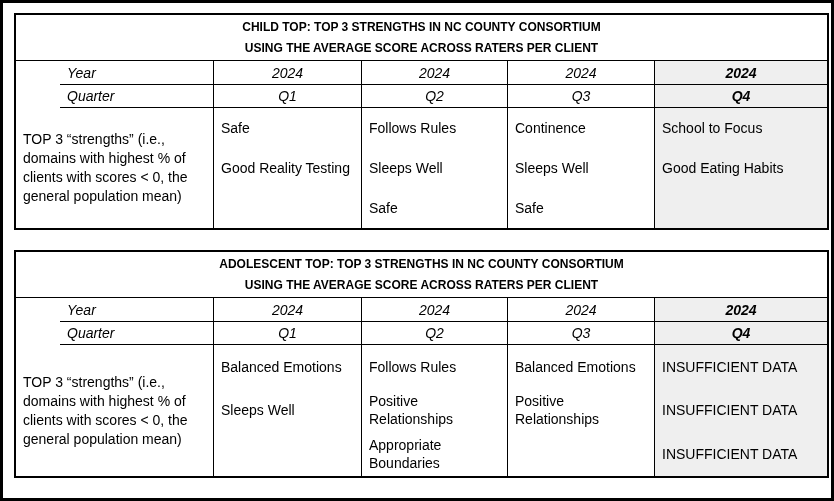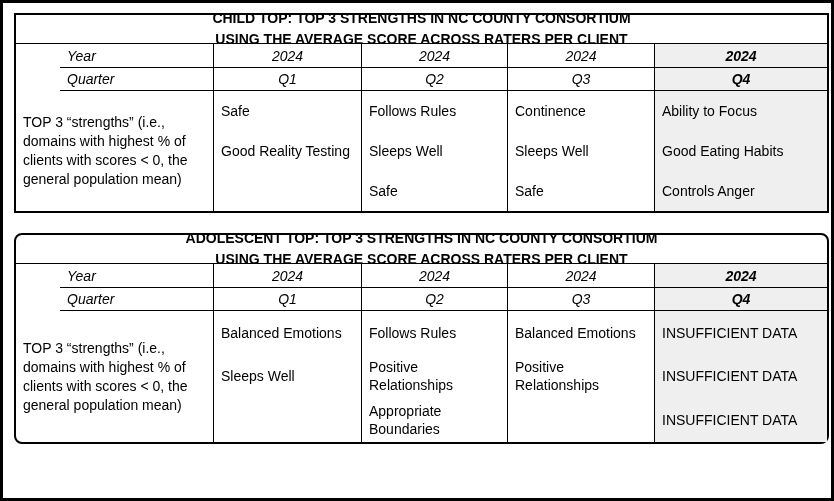--- a/index.html
+++ b/index.html
@@ -20,37 +20,37 @@
     display: grid;
     grid-template-columns: 198px 148px 146px 147px 172px;
     border: 2px solid #000000;
     margin-left: 11px;
     width: 811px;
     box-sizing: content-box;
     background: #ffffff;
     font-size: 14px;
   }
   .tbl-child { margin-top: 10px; }
-  .tbl-adol  { margin-top: 20px; border-radius: 8px; }
+  .tbl-adol  { margin-top: 20px; }
   .cell {
     box-sizing: border-box;
     border-right: 1px solid #000000;
     border-bottom: 1px solid #000000;
     display: flex;
     align-items: center;
   }
   .cell.last-col { border-right: none; }
   .cell.last-row { border-bottom: none; }
   .title-cell {
     grid-column: 1 / -1;
-    height: 29px;
+    height: 46px;
     flex-direction: column;
     justify-content: center;
     font-weight: bold;
-    font-size: 14px;
+    font-size: 12px;
     line-height: 21px;
     text-align: center;
     border-right: none;
   }
   .h-year { height: 24px; }
   .h-quarter { height: 23px; }
   .lab {
     font-style: italic;
     padding-left: 7px;
     justify-content: flex-start;
@@ -109,23 +109,22 @@
       <span class="strength-item">Follows Rules</span>
       <span class="strength-item">Sleeps Well</span>
       <span class="strength-item">Safe</span>
     </div>
     <div class="cell h-str1 scell last-row">
       <span class="strength-item">Continence</span>
       <span class="strength-item">Sleeps Well</span>
       <span class="strength-item">Safe</span>
     </div>
     <div class="cell h-str1 scell hl last-col last-row">
-      <span class="strength-item">Ability to Focus</span>
+      <span class="strength-item">School to Focus</span>
       <span class="strength-item">Good Eating Habits</span>
-      <span class="strength-item">Controls Anger</span>
     </div>
   </div>
 
   <div class="tbl tbl-adol">
     <div class="cell title-cell">
       <div>ADOLESCENT TOP: TOP 3 STRENGTHS IN NC COUNTY CONSORTIUM</div>
       <div>USING THE AVERAGE SCORE ACROSS RATERS PER CLIENT</div>
     </div>
 
     <div class="cell h-year lab">Year</div>

